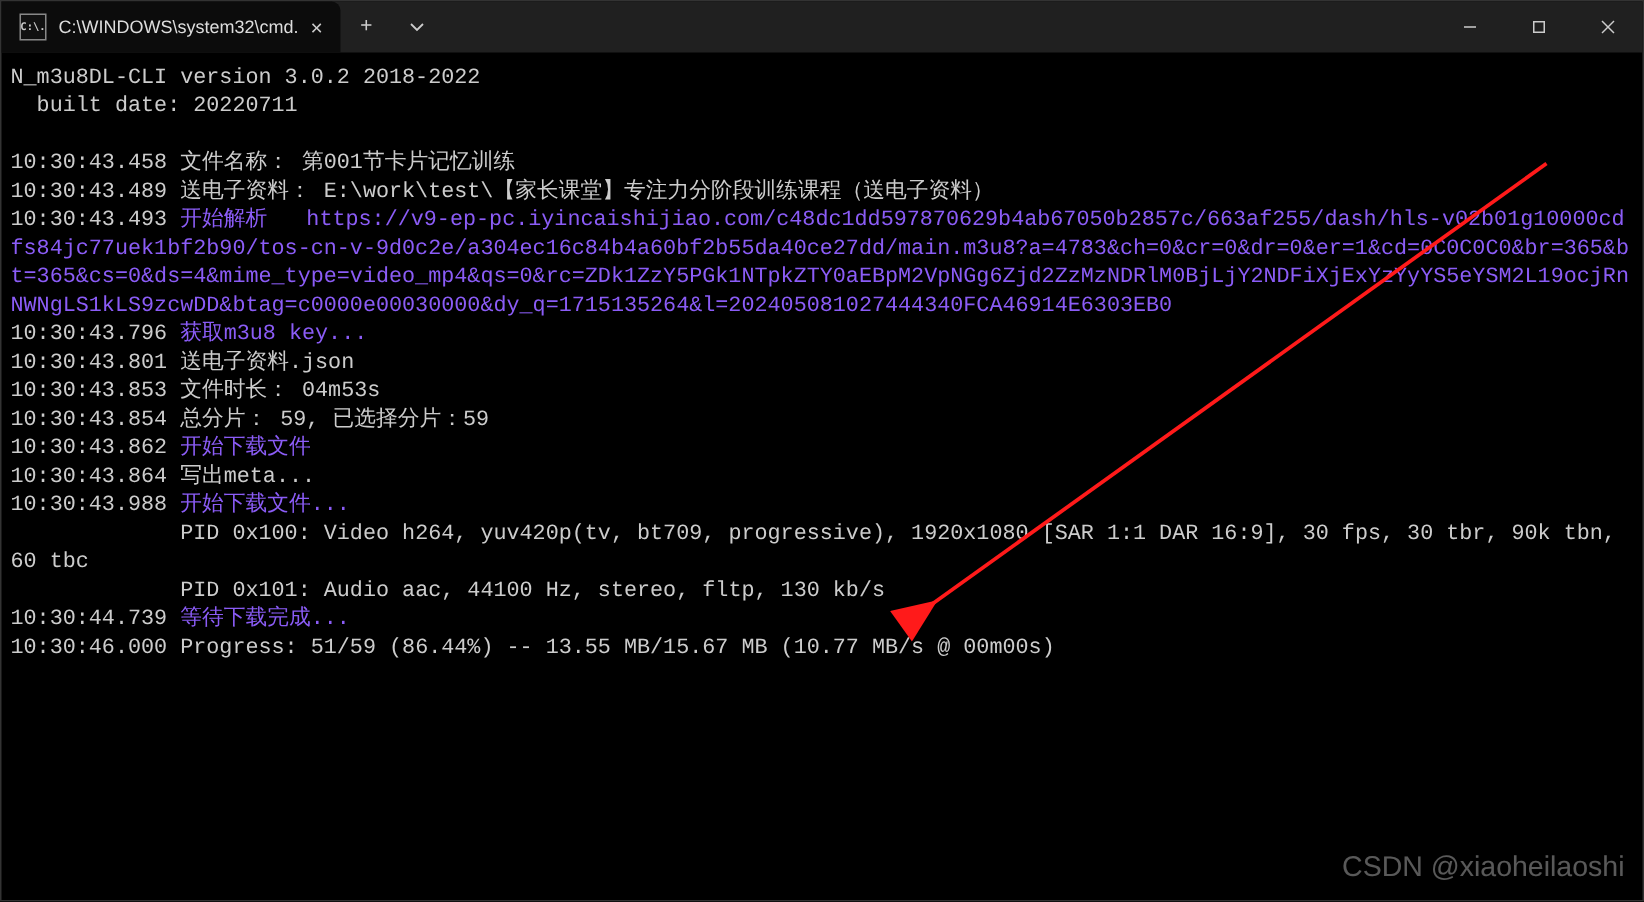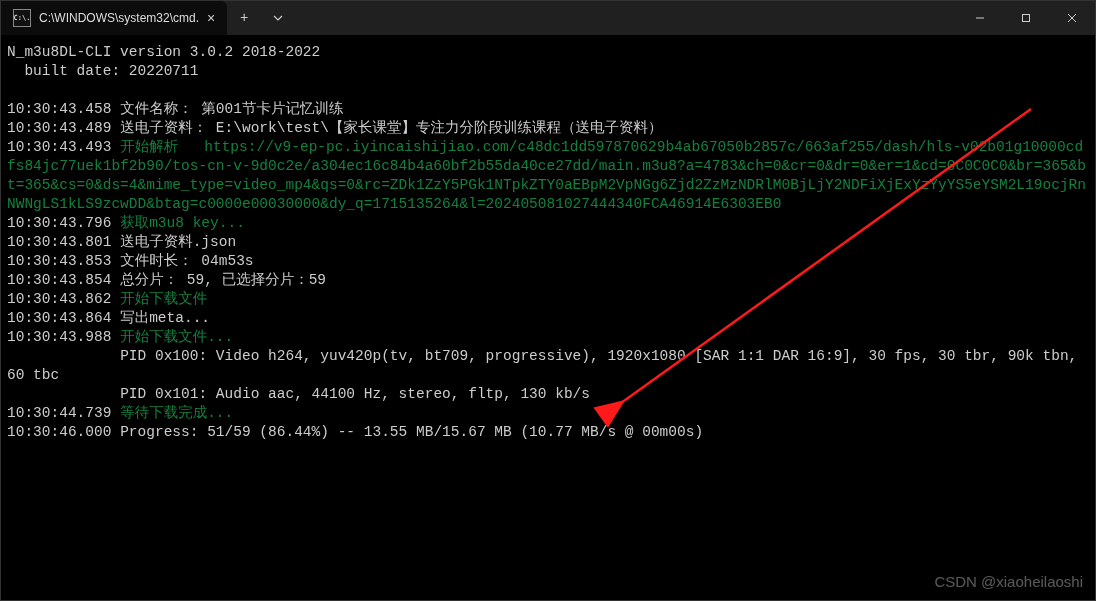--- a/index.html
+++ b/index.html
@@ -8,22 +8,22 @@
   .tab{display:flex;align-items:center;gap:8px;background:#0c0c0c;padding:0 12px;height:34px;min-width:200px;color:#ddd;font-family:'Segoe UI',sans-serif;font-size:12px;border-top-right-radius:6px;}
   .tab .cmd-icon{width:16px;height:16px;background:#111;border:1px solid #888;display:flex;align-items:center;justify-content:center;color:#ccc;font-size:7px;font-weight:bold;font-family:Consolas,monospace;}
   .tab .close{margin-left:auto;color:#ccc;font-size:14px;line-height:1;}
   .new-tab,.dropdown{width:34px;display:flex;align-items:center;justify-content:center;color:#ccc;font-size:14px;}
   .dropdown svg{width:10px;height:10px;fill:#ccc;}
   .spacer{flex:1;}
   .win-controls{display:flex;}
   .win-btn{width:46px;height:34px;display:flex;align-items:center;justify-content:center;color:#ccc;font-family:'Segoe UI',sans-serif;font-size:12px;}
   .win-btn svg{width:10px;height:10px;stroke:#ccc;fill:none;stroke-width:1;}
   .terminal{padding:8px 6px;color:#ccc;font-size:14.5px;line-height:19px;white-space:pre-wrap;word-break:break-all;font-family:Consolas,'Courier New',monospace;position:relative;}
-  .y{color:#15803d;}
-  .watermark{position:absolute;right:12px;bottom:10px;color:rgba(255,255,255,0.35);font-family:'Segoe UI',sans-serif;font-size:15px;text-align:center;}
+  .y{color:#8b5cf6;}
+  .watermark{position:absolute;right:12px;bottom:10px;color:rgba(255,255,255,0.35);font-family:'Segoe UI',sans-serif;font-size:19px;text-align:center;}
   .arrow{position:absolute;pointer-events:none;}
 </style>
 </head>
 <body>
 
 <div class="window">
   <div class="titlebar">
     <div class="tab">
       <span class="cmd-icon">C:\.</span>
       <span>C:\WINDOWS\system32\cmd.</span>

